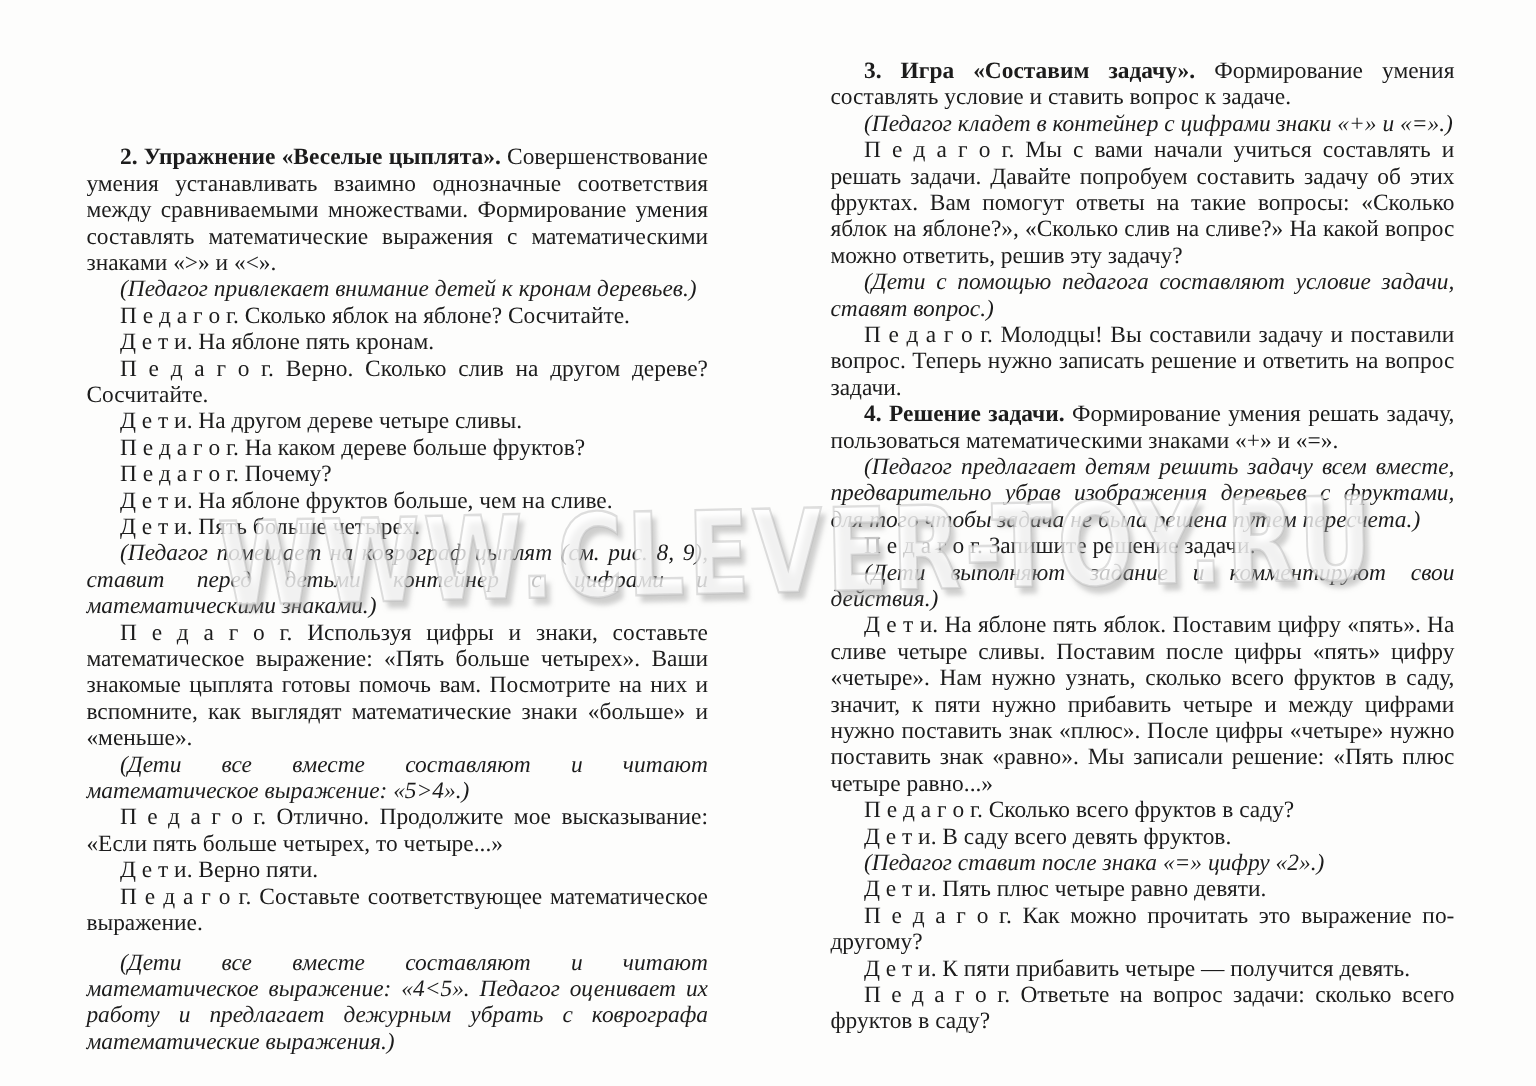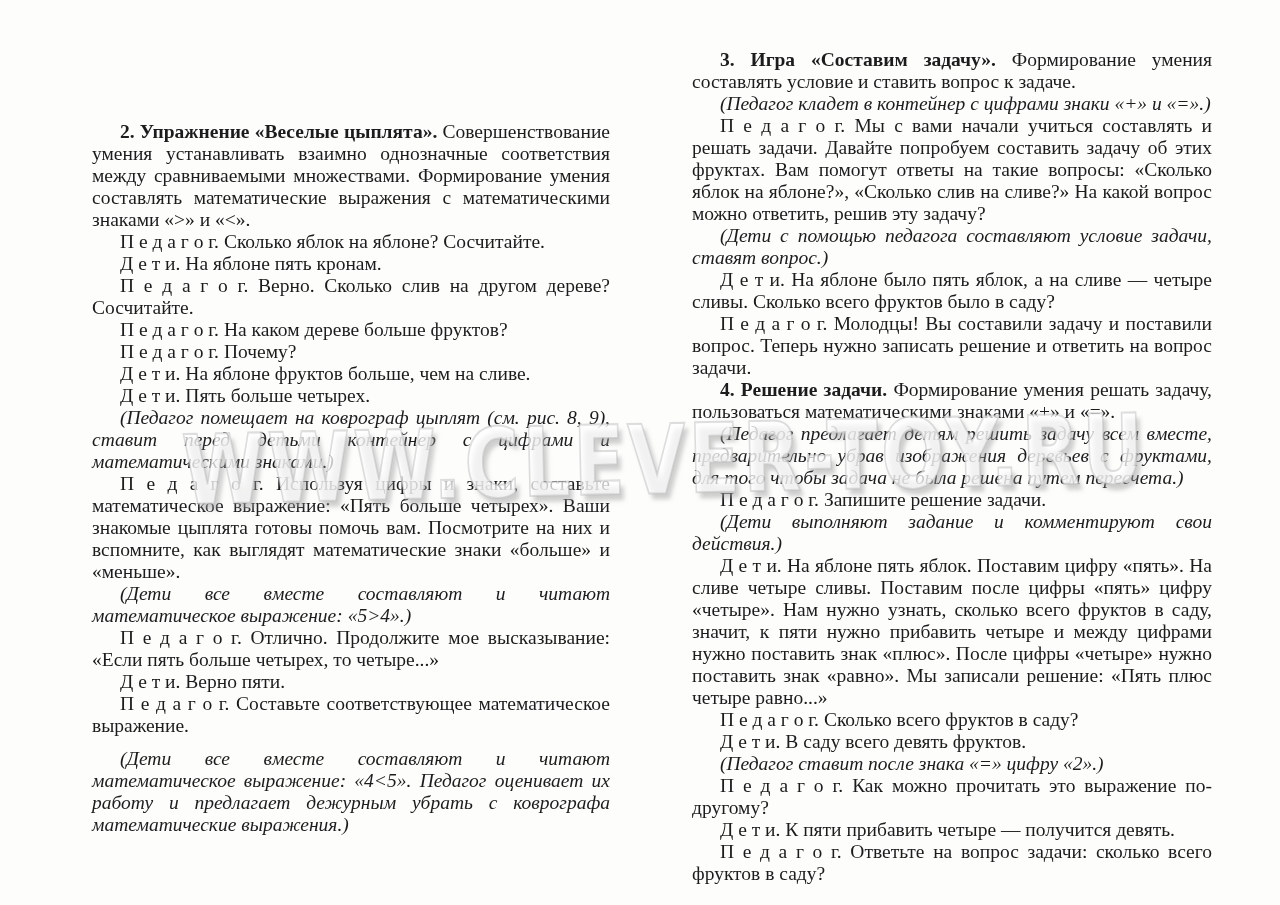--- a/index.html
+++ b/index.html
@@ -3,21 +3,21 @@
 <meta charset="utf-8">
 <style>
   html, body { margin:0; padding:0; background:#ffffff; }
   .page {
     position:relative; width:1280px; height:905px; overflow:hidden;
     background:#fdfdfc; color:#1c1c1c;
     font-family:"Liberation Serif","DejaVu Serif",serif;
     font-size:19.5px; line-height:22px;
   }
   .col { position:absolute; text-align:justify; }
-  .col-left  { left:92px;  top:121px; width:518px; }
+  .col-left  { left:72px;  top:121px; width:518px; }
   .col-right { left:692px; top:49px;  width:520px; }
   p.para { margin:0; text-indent:28px; }
   p.gap-top { margin-top:11px; }
   .stage { font-style:italic; }
   b.lead { font-weight:bold; }
   .speaker { white-space:nowrap; }
   .watermark {
     position:absolute; left:182px; top:406px; z-index:3;
     font-family:"DejaVu Sans","Liberation Sans",sans-serif;
     font-weight:bold; font-size:96px; line-height:130px; letter-spacing:4px;
@@ -32,50 +32,52 @@
 </style>
 </head>
 <body>
 
 <div class="page">
 
   <div class="watermark">WWW.CLEVER-TOY.RU</div>
 
   <div class="col col-left">
     <p class="para"><b class="lead">2. Упражнение «Веселые цыплята».</b> <span>Совершенствование умения устанавливать взаимно однозначные соответствия между сравниваемыми множествами. Формирование умения составлять математические выражения с математическими знаками «&gt;» и «&lt;».</span></p>
+    <p class="para stage"><span>(Педагог привлекает внимание детей к кронам деревьев.)</span></p>
     <p class="para"><span class="speaker">П е д а г о г.</span> <span>Сколько яблок на яблоне? Сосчитайте.</span></p>
     <p class="para"><span class="speaker">Д е т и.</span> <span>На яблоне пять кронам.</span></p>
     <p class="para"><span class="speaker">П е д а г о г.</span> <span>Верно. Сколько слив на другом дереве? Сосчитайте.</span></p>
+    <p class="para"><span class="speaker">Д е т и.</span> <span>На другом дереве четыре сливы.</span></p>
     <p class="para"><span class="speaker">П е д а г о г.</span> <span>На каком дереве больше фруктов?</span></p>
     <p class="para"><span class="speaker">П е д а г о г.</span> <span>Почему?</span></p>
     <p class="para"><span class="speaker">Д е т и.</span> <span>На яблоне фруктов больше, чем на сливе.</span></p>
     <p class="para"><span class="speaker">Д е т и.</span> <span>Пять больше четырех.</span></p>
     <p class="para stage"><span>(Педагог помещает на коврограф цыплят (см. рис. 8, 9), ставит перед детьми контейнер с цифрами и математическими знаками.)</span></p>
     <p class="para"><span class="speaker">П е д а г о г.</span> <span>Используя цифры и знаки, составьте математическое выражение: «Пять больше четырех». Ваши знакомые цыплята готовы помочь вам. Посмотрите на них и вспомните, как выглядят математические знаки «больше» и «меньше».</span></p>
     <p class="para stage"><span>(Дети все вместе составляют и читают математическое выражение: «5&gt;4».)</span></p>
     <p class="para"><span class="speaker">П е д а г о г.</span> <span>Отлично. Продолжите мое высказывание: «Если пять больше четырех, то четыре...»</span></p>
     <p class="para"><span class="speaker">Д е т и.</span> <span>Верно пяти.</span></p>
     <p class="para"><span class="speaker">П е д а г о г.</span> <span>Составьте соответствующее математическое выражение.</span></p>
     <p class="para stage gap-top"><span>(Дети все вместе составляют и читают математическое выражение: «4&lt;5». Педагог оценивает их работу и предлагает дежурным убрать с коврографа математические выражения.)</span></p>
   </div>
 
   <div class="col col-right">
     <p class="para"><b class="lead">3. Игра «Составим задачу».</b> <span>Формирование умения составлять условие и ставить вопрос к задаче.</span></p>
     <p class="para stage"><span>(Педагог кладет в контейнер с цифрами знаки «+» и «=».)</span></p>
     <p class="para"><span class="speaker">П е д а г о г.</span> <span>Мы с вами начали учиться составлять и решать задачи. Давайте попробуем составить задачу об этих фруктах. Вам помогут ответы на такие вопросы: «Сколько яблок на яблоне?», «Сколько слив на сливе?» На какой вопрос можно ответить, решив эту задачу?</span></p>
     <p class="para stage"><span>(Дети с помощью педагога составляют условие задачи, ставят вопрос.)</span></p>
-    <p class="para"><span class="speaker">Д е т и.</span> <span>На яблоне было пять яблок, а на сливе — четыре сливы. Сколько всего фруктов было в саду?</span></p>
     <p class="para"><span class="speaker">П е д а г о г.</span> <span>Молодцы! Вы составили задачу и поставили вопрос. Теперь нужно записать решение и ответить на вопрос задачи.</span></p>
     <p class="para"><b class="lead">4. Решение задачи.</b> <span>Формирование умения решать задачу, пользоваться математическими знаками «+» и «=».</span></p>
     <p class="para stage"><span>(Педагог предлагает детям решить задачу всем вместе, предварительно убрав изображения деревьев с фруктами, для того чтобы задача не была решена путем пересчета.)</span></p>
     <p class="para"><span class="speaker">П е д а г о г.</span> <span>Запишите решение задачи.</span></p>
     <p class="para stage"><span>(Дети выполняют задание и комментируют свои действия.)</span></p>
     <p class="para"><span class="speaker">Д е т и.</span> <span>На яблоне пять яблок. Поставим цифру «пять». На сливе четыре сливы. Поставим после цифры «пять» цифру «четыре». Нам нужно узнать, сколько всего фруктов в саду, значит, к пяти нужно прибавить четыре и между цифрами нужно поставить знак «плюс». После цифры «четыре» нужно поставить знак «равно». Мы записали решение: «Пять плюс четыре равно...»</span></p>
     <p class="para"><span class="speaker">П е д а г о г.</span> <span>Сколько всего фруктов в саду?</span></p>
     <p class="para"><span class="speaker">Д е т и.</span> <span>В саду всего девять фруктов.</span></p>
     <p class="para stage"><span>(Педагог ставит после знака «=» цифру «2».)</span></p>
+    <p class="para"><span class="speaker">Д е т и.</span> <span>Пять плюс четыре равно девяти.</span></p>
     <p class="para"><span class="speaker">П е д а г о г.</span> <span>Как можно прочитать это выражение по-другому?</span></p>
     <p class="para"><span class="speaker">Д е т и.</span> <span>К пяти прибавить четыре — получится девять.</span></p>
     <p class="para"><span class="speaker">П е д а г о г.</span> <span>Ответьте на вопрос задачи: сколько всего фруктов в саду?</span></p>
 
   </div>
 
 </div>
 
 </body></html>

